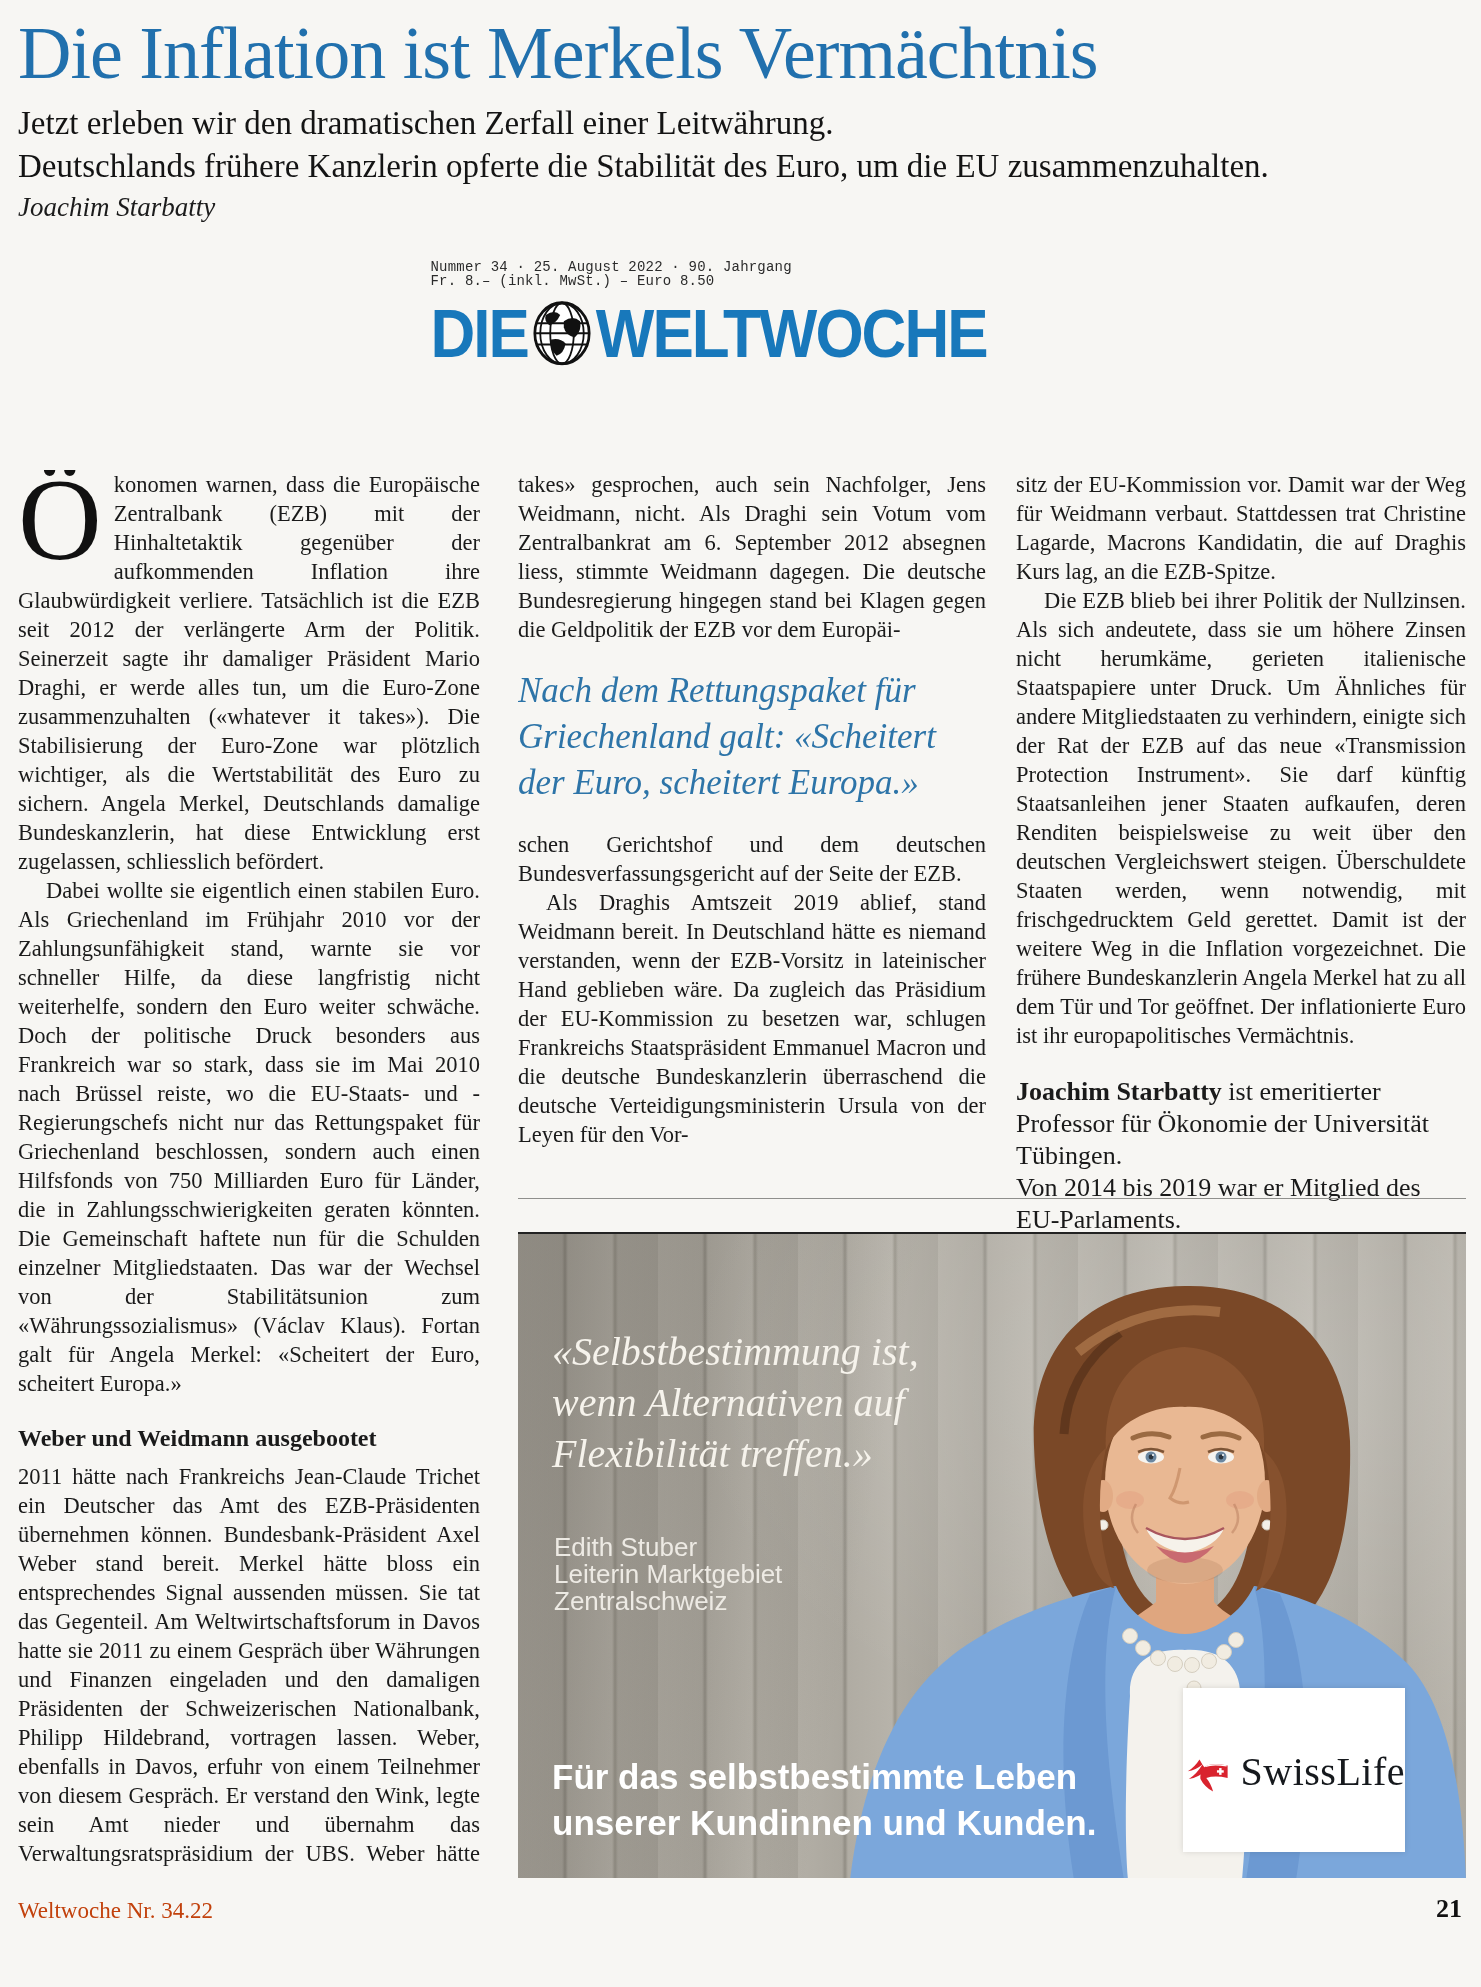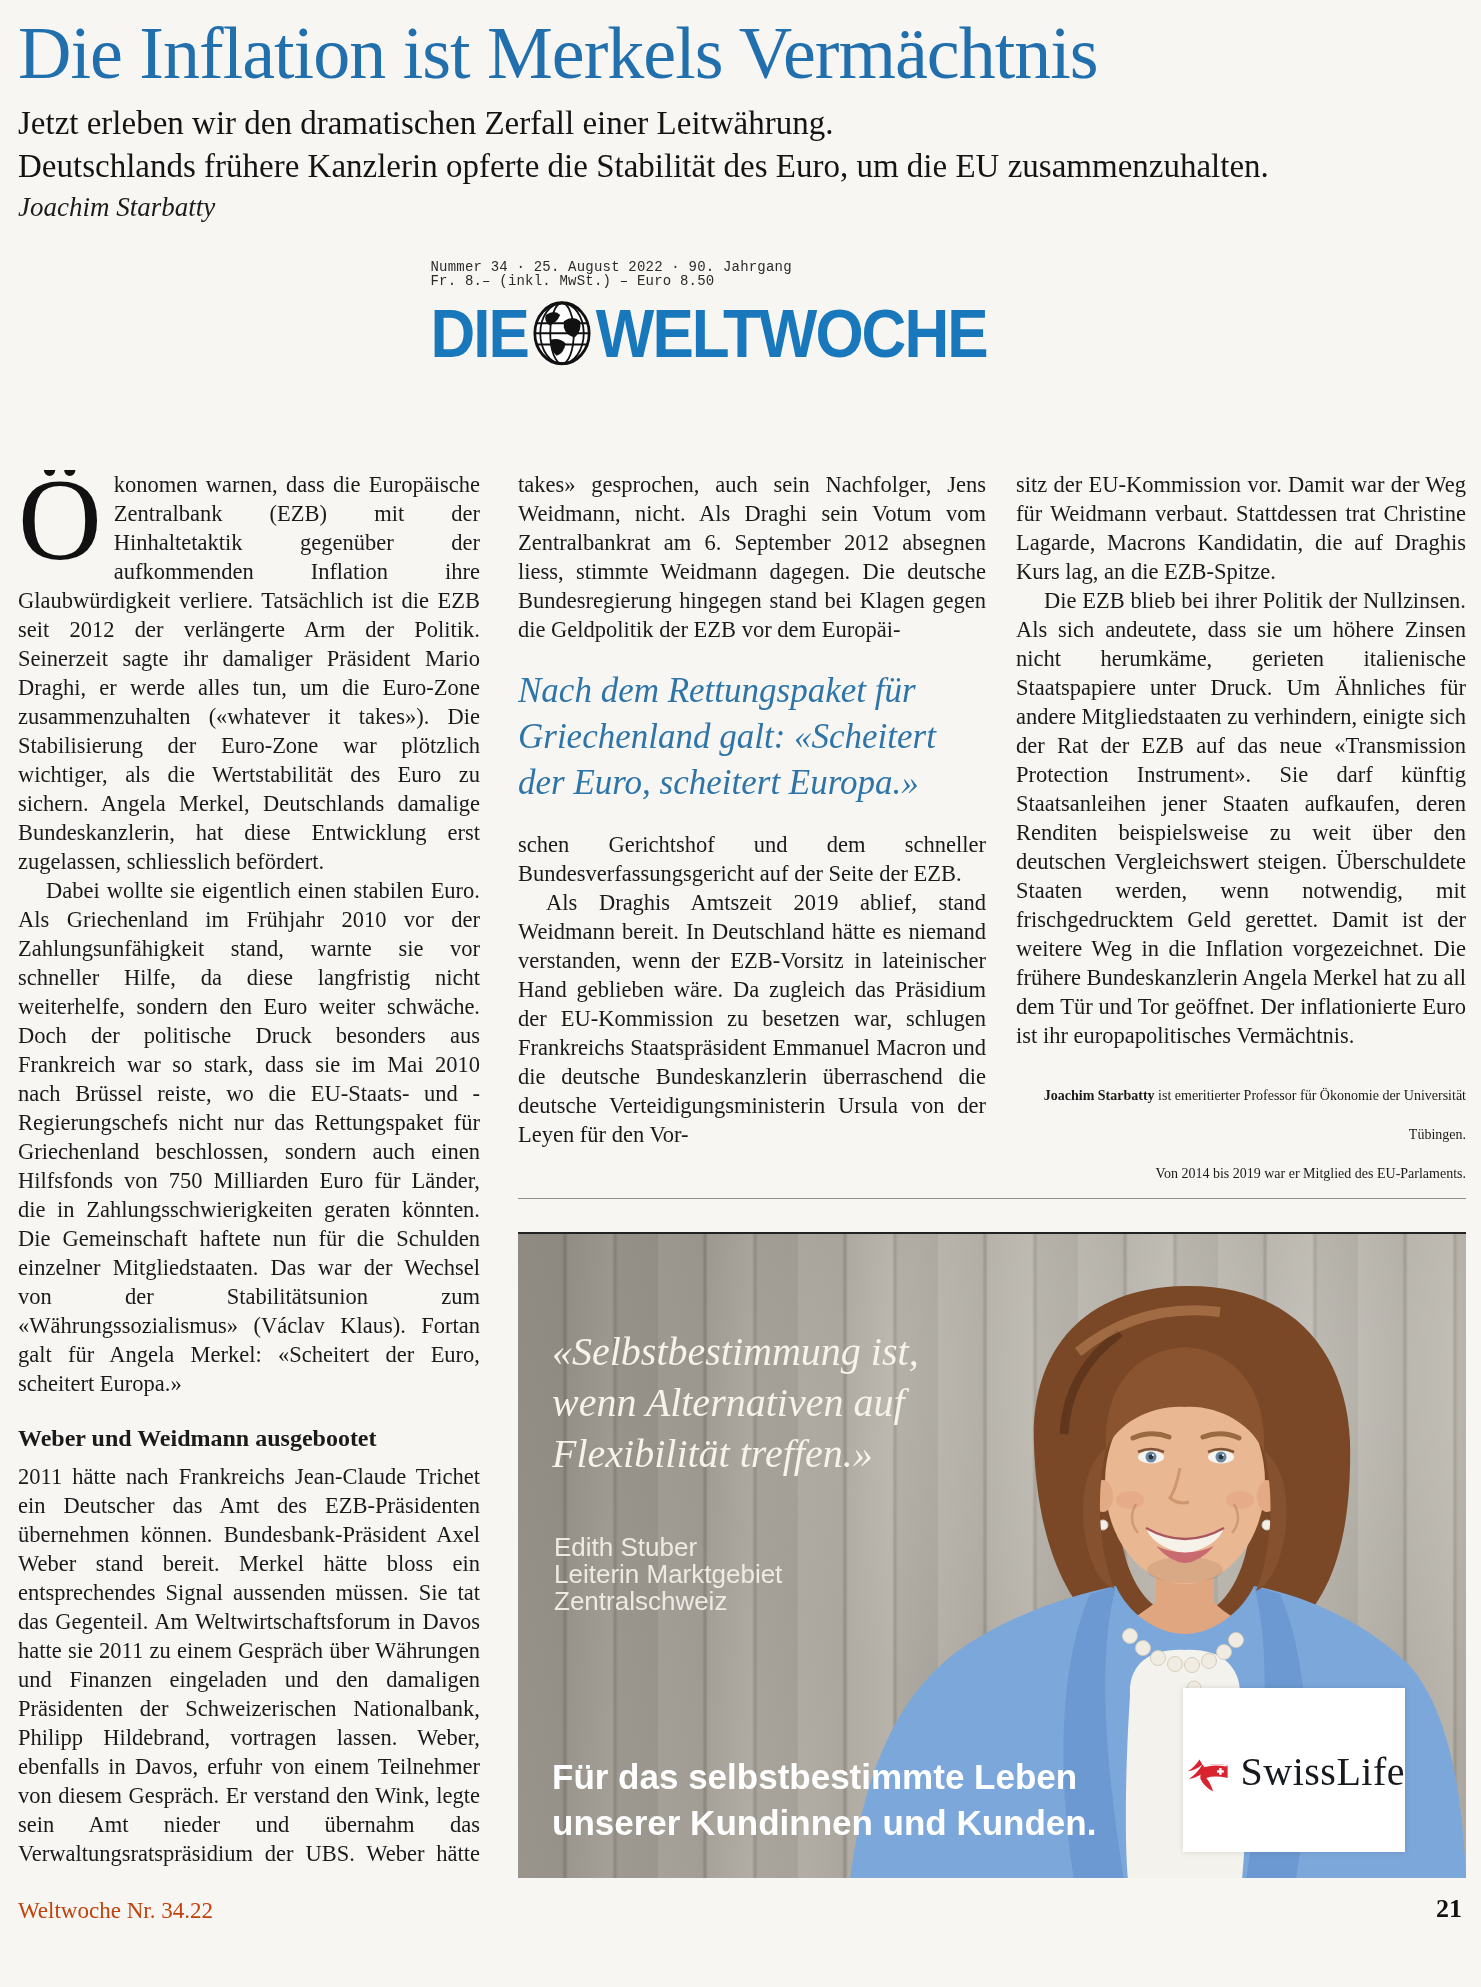--- a/index.html
+++ b/index.html
@@ -53,21 +53,21 @@
   }
   .subhead {
     font-family:"Liberation Serif",serif; font-weight:700;
     font-size:24px; line-height:30px; margin:25px 0 9px 0 !important;
     text-align:left;
   }
   .pullquote {
     font-size:35px; line-height:46px; font-style:italic; color:#2d74a8;
     text-align:left; margin:24px 0 24px 0 !important;
   }
-  .bio { margin-top:26px !important; font-size:14px; line-height:39px; text-align:right; }
+  .bio { margin-top:26px !important; font-size:26px; line-height:32px; text-align:left; }
   .bio b { font-weight:700; }
   .bio span { white-space:pre-line; }
 
   
   .ad-rule { position:absolute; left:518px; top:728px; width:948px; border-top:1px solid #8f8f8c; }
   .ad {
     position:absolute; left:518px; top:762px; width:948px; height:646px;
     overflow:hidden; border-top:2px solid #222;
     background:
       radial-gradient(ellipse at 78% 22%, rgba(255,255,255,.20), rgba(255,255,255,0) 55%),
@@ -151,21 +151,21 @@
     <div class="col col1">
       <p><span class="dropcap">Ö</span><span>konomen warnen, dass die Europäische Zentralbank (EZB) mit der Hinhaltetaktik gegenüber der aufkommenden Inflation ihre Glaubwürdigkeit verliere. Tatsächlich ist die EZB seit 2012 der verlängerte Arm der Politik. Seinerzeit sagte ihr damaliger Präsident Mario Draghi, er werde alles tun, um die Euro-Zone zusammenzuhalten («whatever it takes»). Die Stabilisierung der Euro-Zone war plötzlich wichtiger, als die Wertstabilität des Euro zu sichern. Angela Merkel, Deutschlands damalige Bundeskanzlerin, hat diese Entwicklung erst zugelassen, schliesslich befördert.</span></p>
       <p class="indent">Dabei wollte sie eigentlich einen stabilen Euro. Als Griechenland im Frühjahr 2010 vor der Zahlungsunfähigkeit stand, warnte sie vor schneller Hilfe, da diese langfristig nicht weiterhelfe, sondern den Euro weiter schwäche. Doch der politische Druck besonders aus Frankreich war so stark, dass sie im Mai 2010 nach Brüssel reiste, wo die EU-Staats- und -Regierungschefs nicht nur das Rettungspaket für Griechenland beschlossen, sondern auch einen Hilfsfonds von 750 Milliarden Euro für Länder, die in Zahlungsschwierigkeiten geraten könnten. Die Gemeinschaft haftete nun für die Schulden einzelner Mitgliedstaaten. Das war der Wechsel von der Stabilitätsunion zum «Währungssozialismus» (Václav Klaus). Fortan galt für Angela Merkel: «Scheitert der Euro, scheitert Europa.»</p>
       <p class="subhead">Weber und Weidmann ausgebootet</p>
       <p>2011 hätte nach Frankreichs Jean-Claude Trichet ein Deutscher das Amt des EZB-Präsidenten übernehmen können. Bundesbank-Präsident Axel Weber stand bereit. Merkel hätte bloss ein entsprechendes Signal aussenden müssen. Sie tat das Gegenteil. Am Weltwirtschaftsforum in Davos hatte sie 2011 zu einem Gespräch über Währungen und Finanzen eingeladen und den damaligen Präsidenten der Schweizerischen Nationalbank, Philipp Hildebrand, vortragen lassen. Weber, ebenfalls in Davos, erfuhr von einem Teilnehmer von diesem Gespräch. Er verstand den Wink, legte sein Amt nieder und übernahm das Verwaltungsratspräsidium der UBS. Weber hätte nicht von «whatever it</p>
     </div>
 
     <div class="col col2">
       <p>takes» gesprochen, auch sein Nachfolger, Jens Weidmann, nicht. Als Draghi sein Votum vom Zentralbankrat am 6. September 2012 absegnen liess, stimmte Weidmann dagegen. Die deutsche Bundesregierung hingegen stand bei Klagen gegen die Geldpolitik der EZB vor dem Europäi-</p>
       <p class="pullquote">Nach dem Rettungspaket für Griechenland galt: «Scheitert der Euro, scheitert Europa.»</p>
-      <p>schen Gerichtshof und dem schneller Bundesverfassungsgericht auf der Seite der EZB.</p>
+      <p>schen Gerichtshof und dem deutschen Bundesverfassungsgericht auf der Seite der EZB.</p>
       <p class="indent">Als Draghis Amtszeit 2019 ablief, stand Weidmann bereit. In Deutschland hätte es niemand verstanden, wenn der EZB-Vorsitz in lateinischer Hand geblieben wäre. Da zugleich das Präsidium der EU-Kommission zu besetzen war, schlugen Frankreichs Staatspräsident Emmanuel Macron und die deutsche Bundeskanzlerin überraschend die deutsche Verteidigungsministerin Ursula von der Leyen für den Vor-</p>
     </div>
 
     <div class="col col3">
       <p>sitz der EU-Kommission vor. Damit war der Weg für Weidmann verbaut. Stattdessen trat Christine Lagarde, Macrons Kandidatin, die auf Draghis Kurs lag, an die EZB-Spitze.</p>
       <p class="indent">Die EZB blieb bei ihrer Politik der Nullzinsen. Als sich andeutete, dass sie um höhere Zinsen nicht herumkäme, gerieten italienische Staatspapiere unter Druck. Um Ähnliches für andere Mitgliedstaaten zu verhindern, einigte sich der Rat der EZB auf das neue «Transmission Protection Instrument». Sie darf künftig Staatsanleihen jener Staaten aufkaufen, deren Renditen beispielsweise zu weit über den deutschen Vergleichswert steigen. Überschuldete Staaten werden, wenn notwendig, mit frischgedrucktem Geld gerettet. Damit ist der weitere Weg in die Inflation vorgezeichnet. Die frühere Bundeskanzlerin Angela Merkel hat zu all dem Tür und Tor geöffnet. Der inflationierte Euro ist ihr europapolitisches Vermächtnis.</p>
       <p class="bio"><b>Joachim Starbatty</b><span> ist emeritierter Professor für Ökonomie der Universität Tübingen.
 Von 2014 bis 2019 war er Mitglied des EU-Parlaments.</span></p>
     </div>
 

